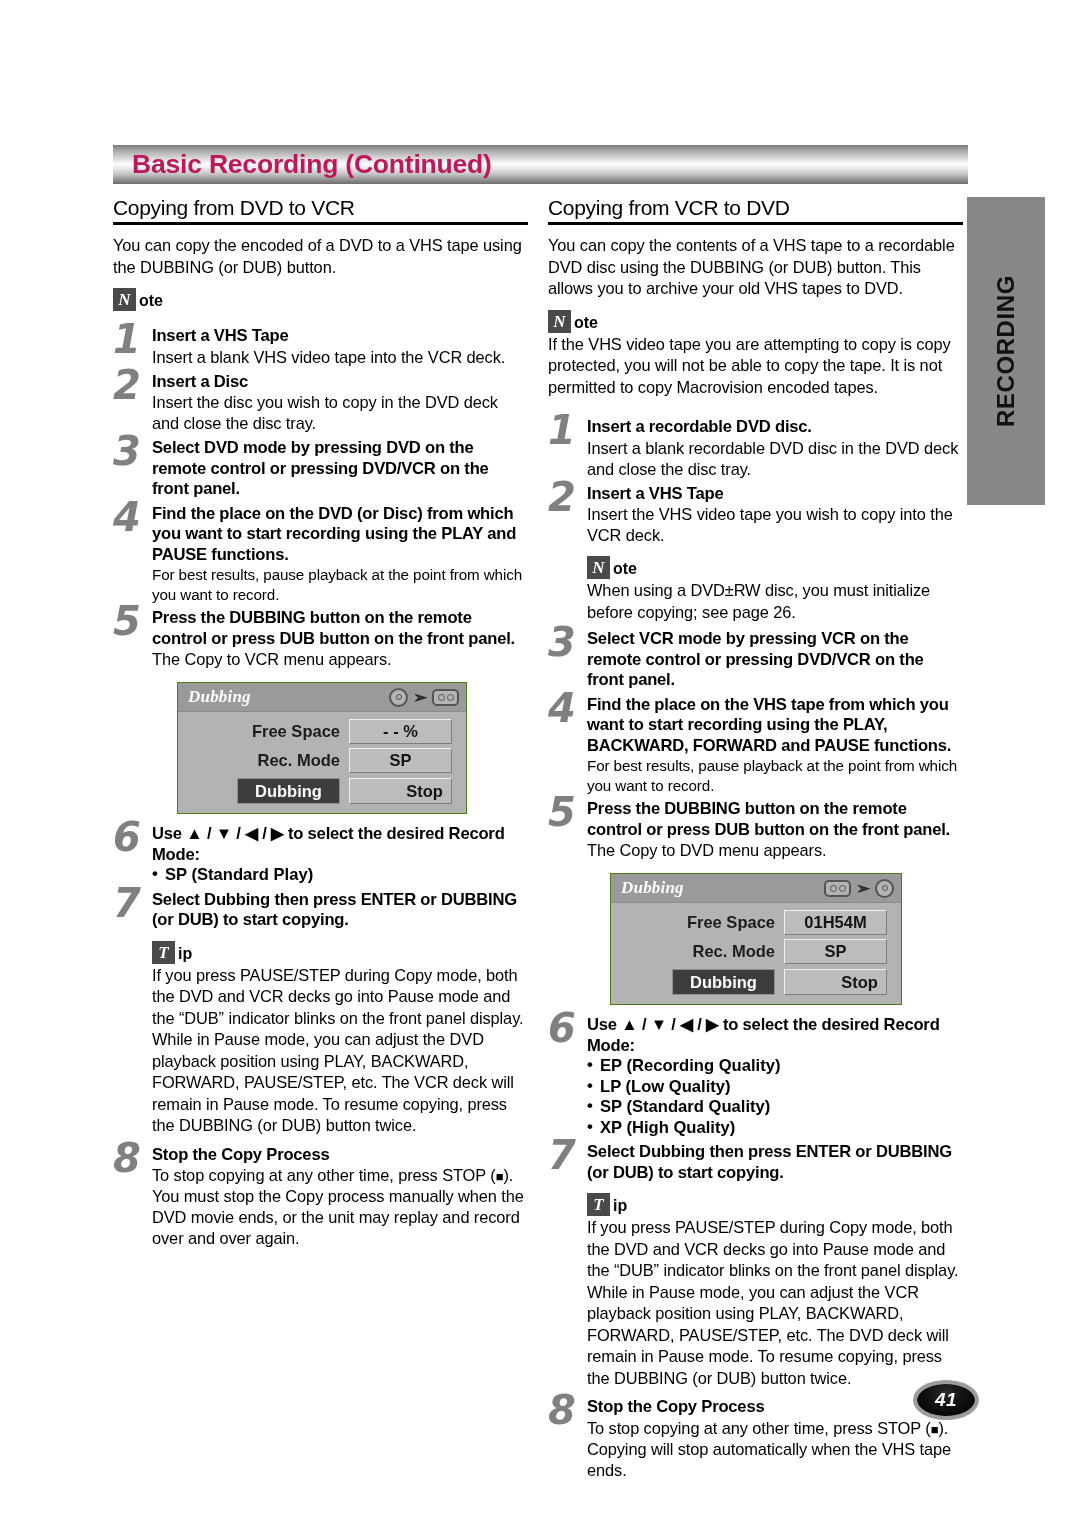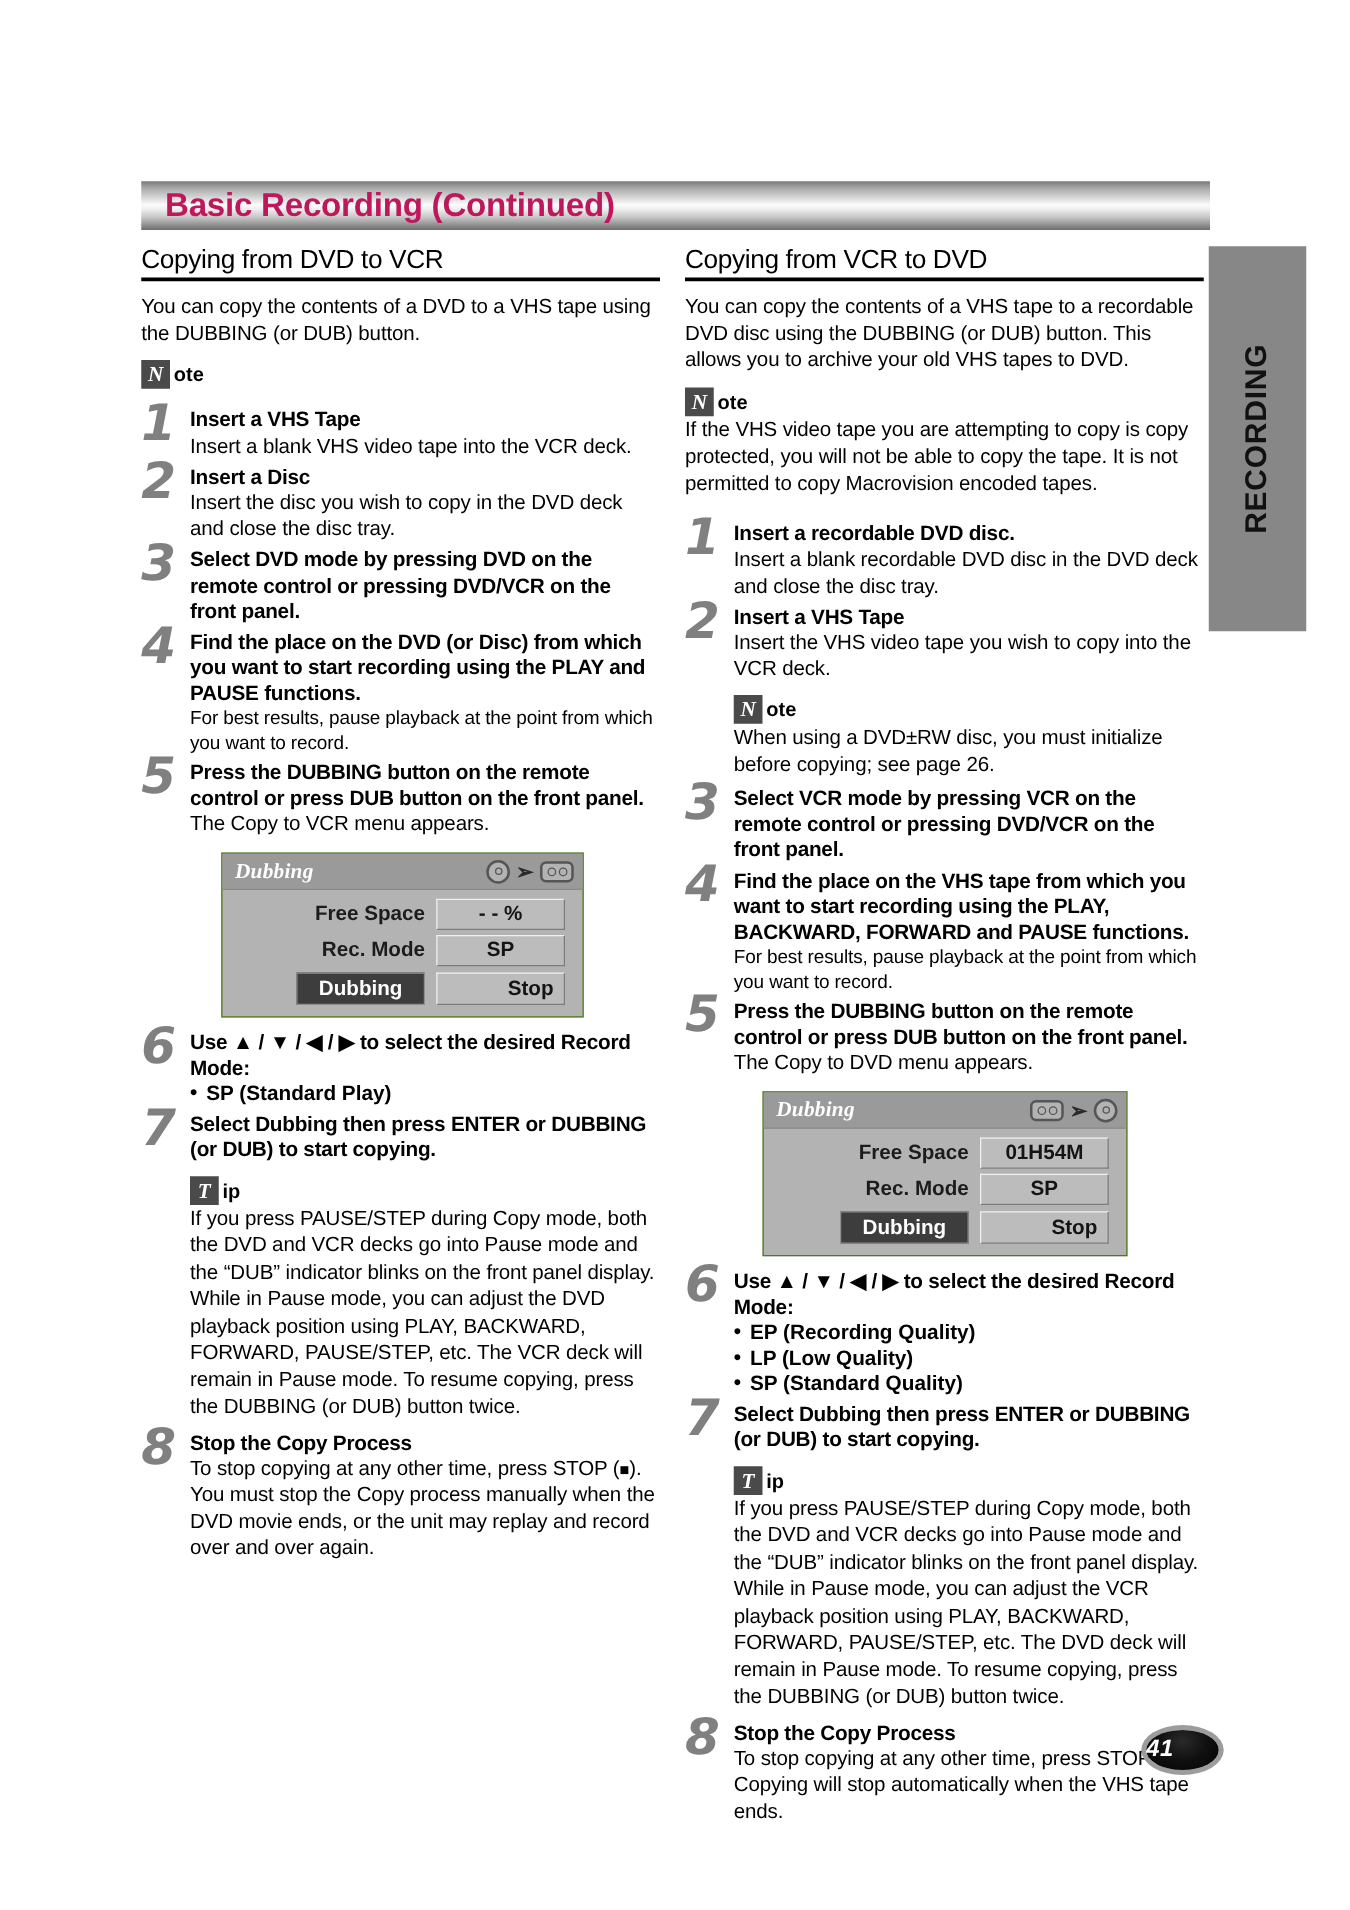--- a/index.html
+++ b/index.html
@@ -327,20 +327,21 @@
     position: absolute;
     left: 917px;
     top: 1384px;
     width: 58px;
     height: 32px;
     background: radial-gradient(ellipse at 50% 28%, #2a2a2a 0%, #111 45%, #0a0a0a 70%);
     border-radius: 50% / 50%;
     box-shadow: 0 0 0 4px #9c9c9c;
     display: flex;
     align-items: center;
+    justify-content: center;
   }
   .page-badge span {
     color: #fff;
     font-size: 19px;
     font-weight: bold;
     font-style: italic;
     letter-spacing: 0.5px;
   }
 
   .sq { font-size: 13px; line-height: 1; }
@@ -355,21 +356,21 @@
 
   <div class="side-tab">
     <div class="side-tab-label">RECORDING</div>
   </div>
 
   <div class="col col-left">
 
     <div class="sec-title">Copying from DVD to VCR</div>
     <div class="sec-rule"></div>
 
-    <p class="body">You can copy the contents of a DVD to a VHS tape using the DUBBING (or DUB) button.</p>
+    <p class="body">You can copy the encoded of a DVD to a VHS tape using the DUBBING (or DUB) button.</p>
 
     <div class="marker">
       <span class="glyph">N</span>
       <span class="tail">ote</span>
     </div>
 
     <div style="height:10px"></div>
 
     <div class="step">
       <div class="num">1</div>
@@ -537,20 +538,21 @@
       </div>
     </div>
 
     <div class="step">
       <div class="num">6</div>
       <p class="head">Use ▲ / ▼ / ◀ / ▶ to select the desired Record Mode:</p>
       <ul class="blist">
         <li>EP (Recording Quality)</li>
         <li>LP (Low Quality)</li>
         <li>SP (Standard Quality)</li>
+        <li>XP (High Quality)</li>
       </ul>
     </div>
 
     <div class="step">
       <div class="num">7</div>
       <p class="head">Select Dubbing then press ENTER or DUBBING (or DUB) to start copying.</p>
     </div>
 
     <div class="indent-block">
       <div class="marker">

